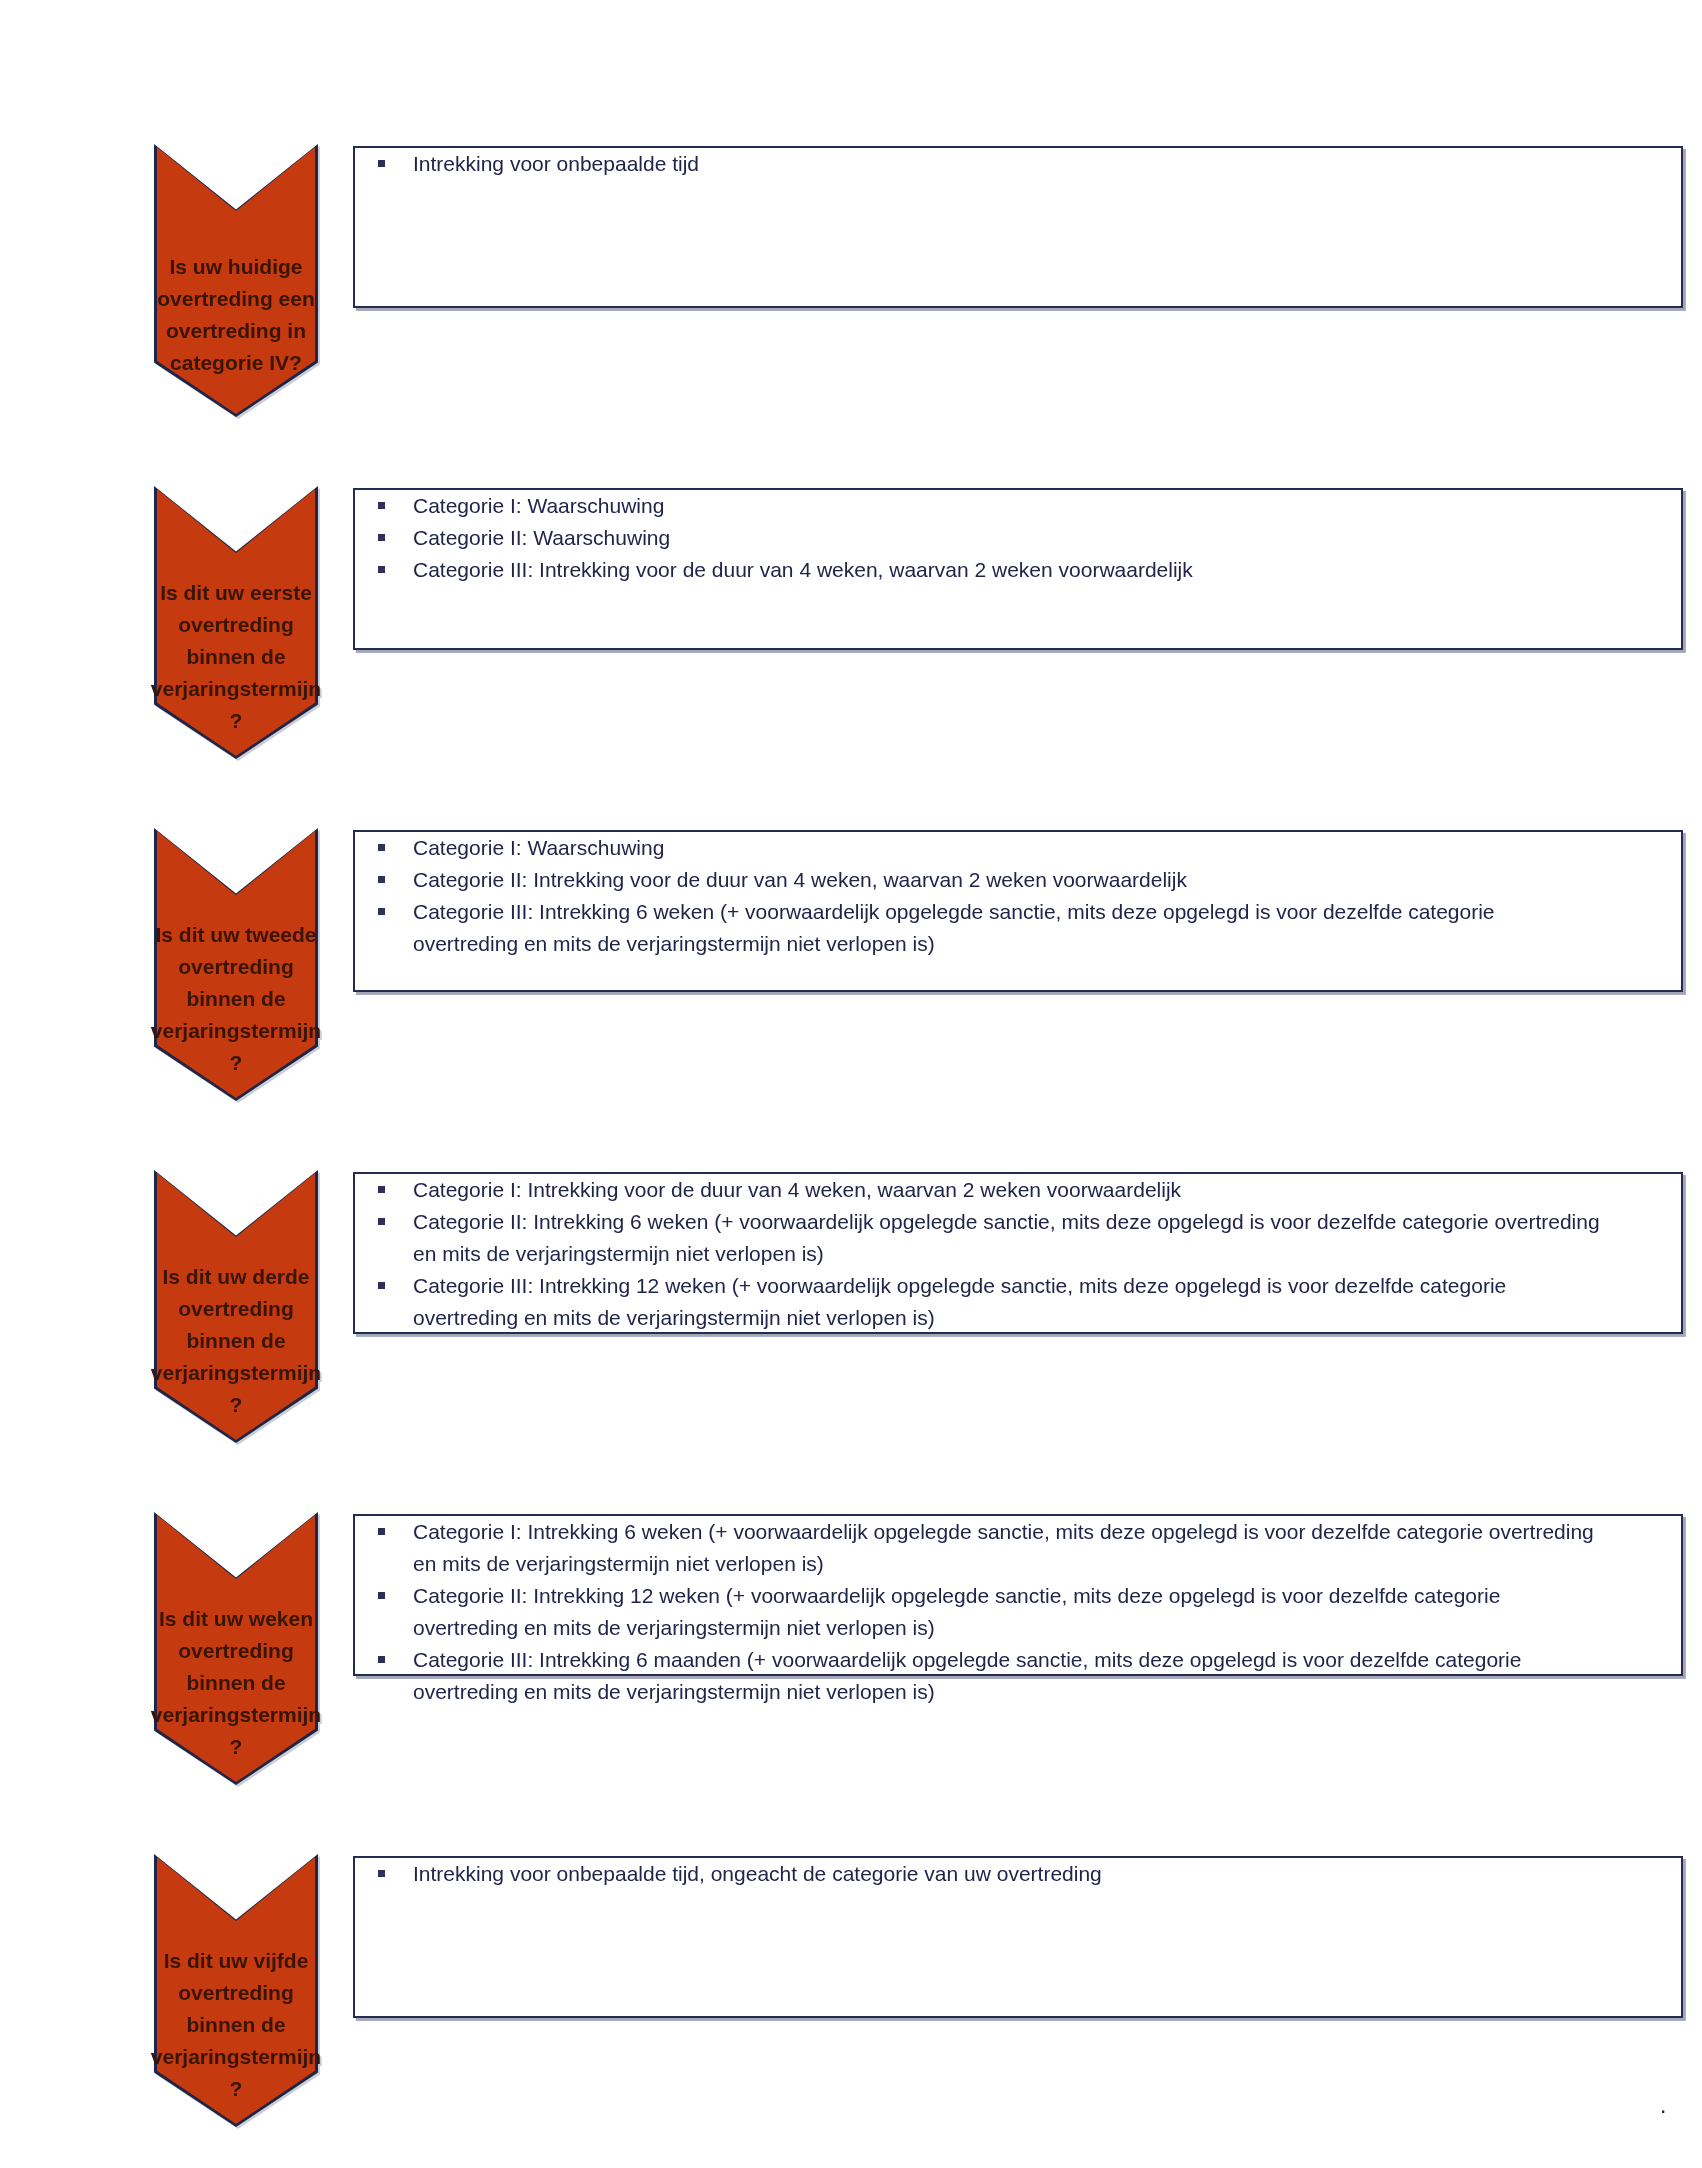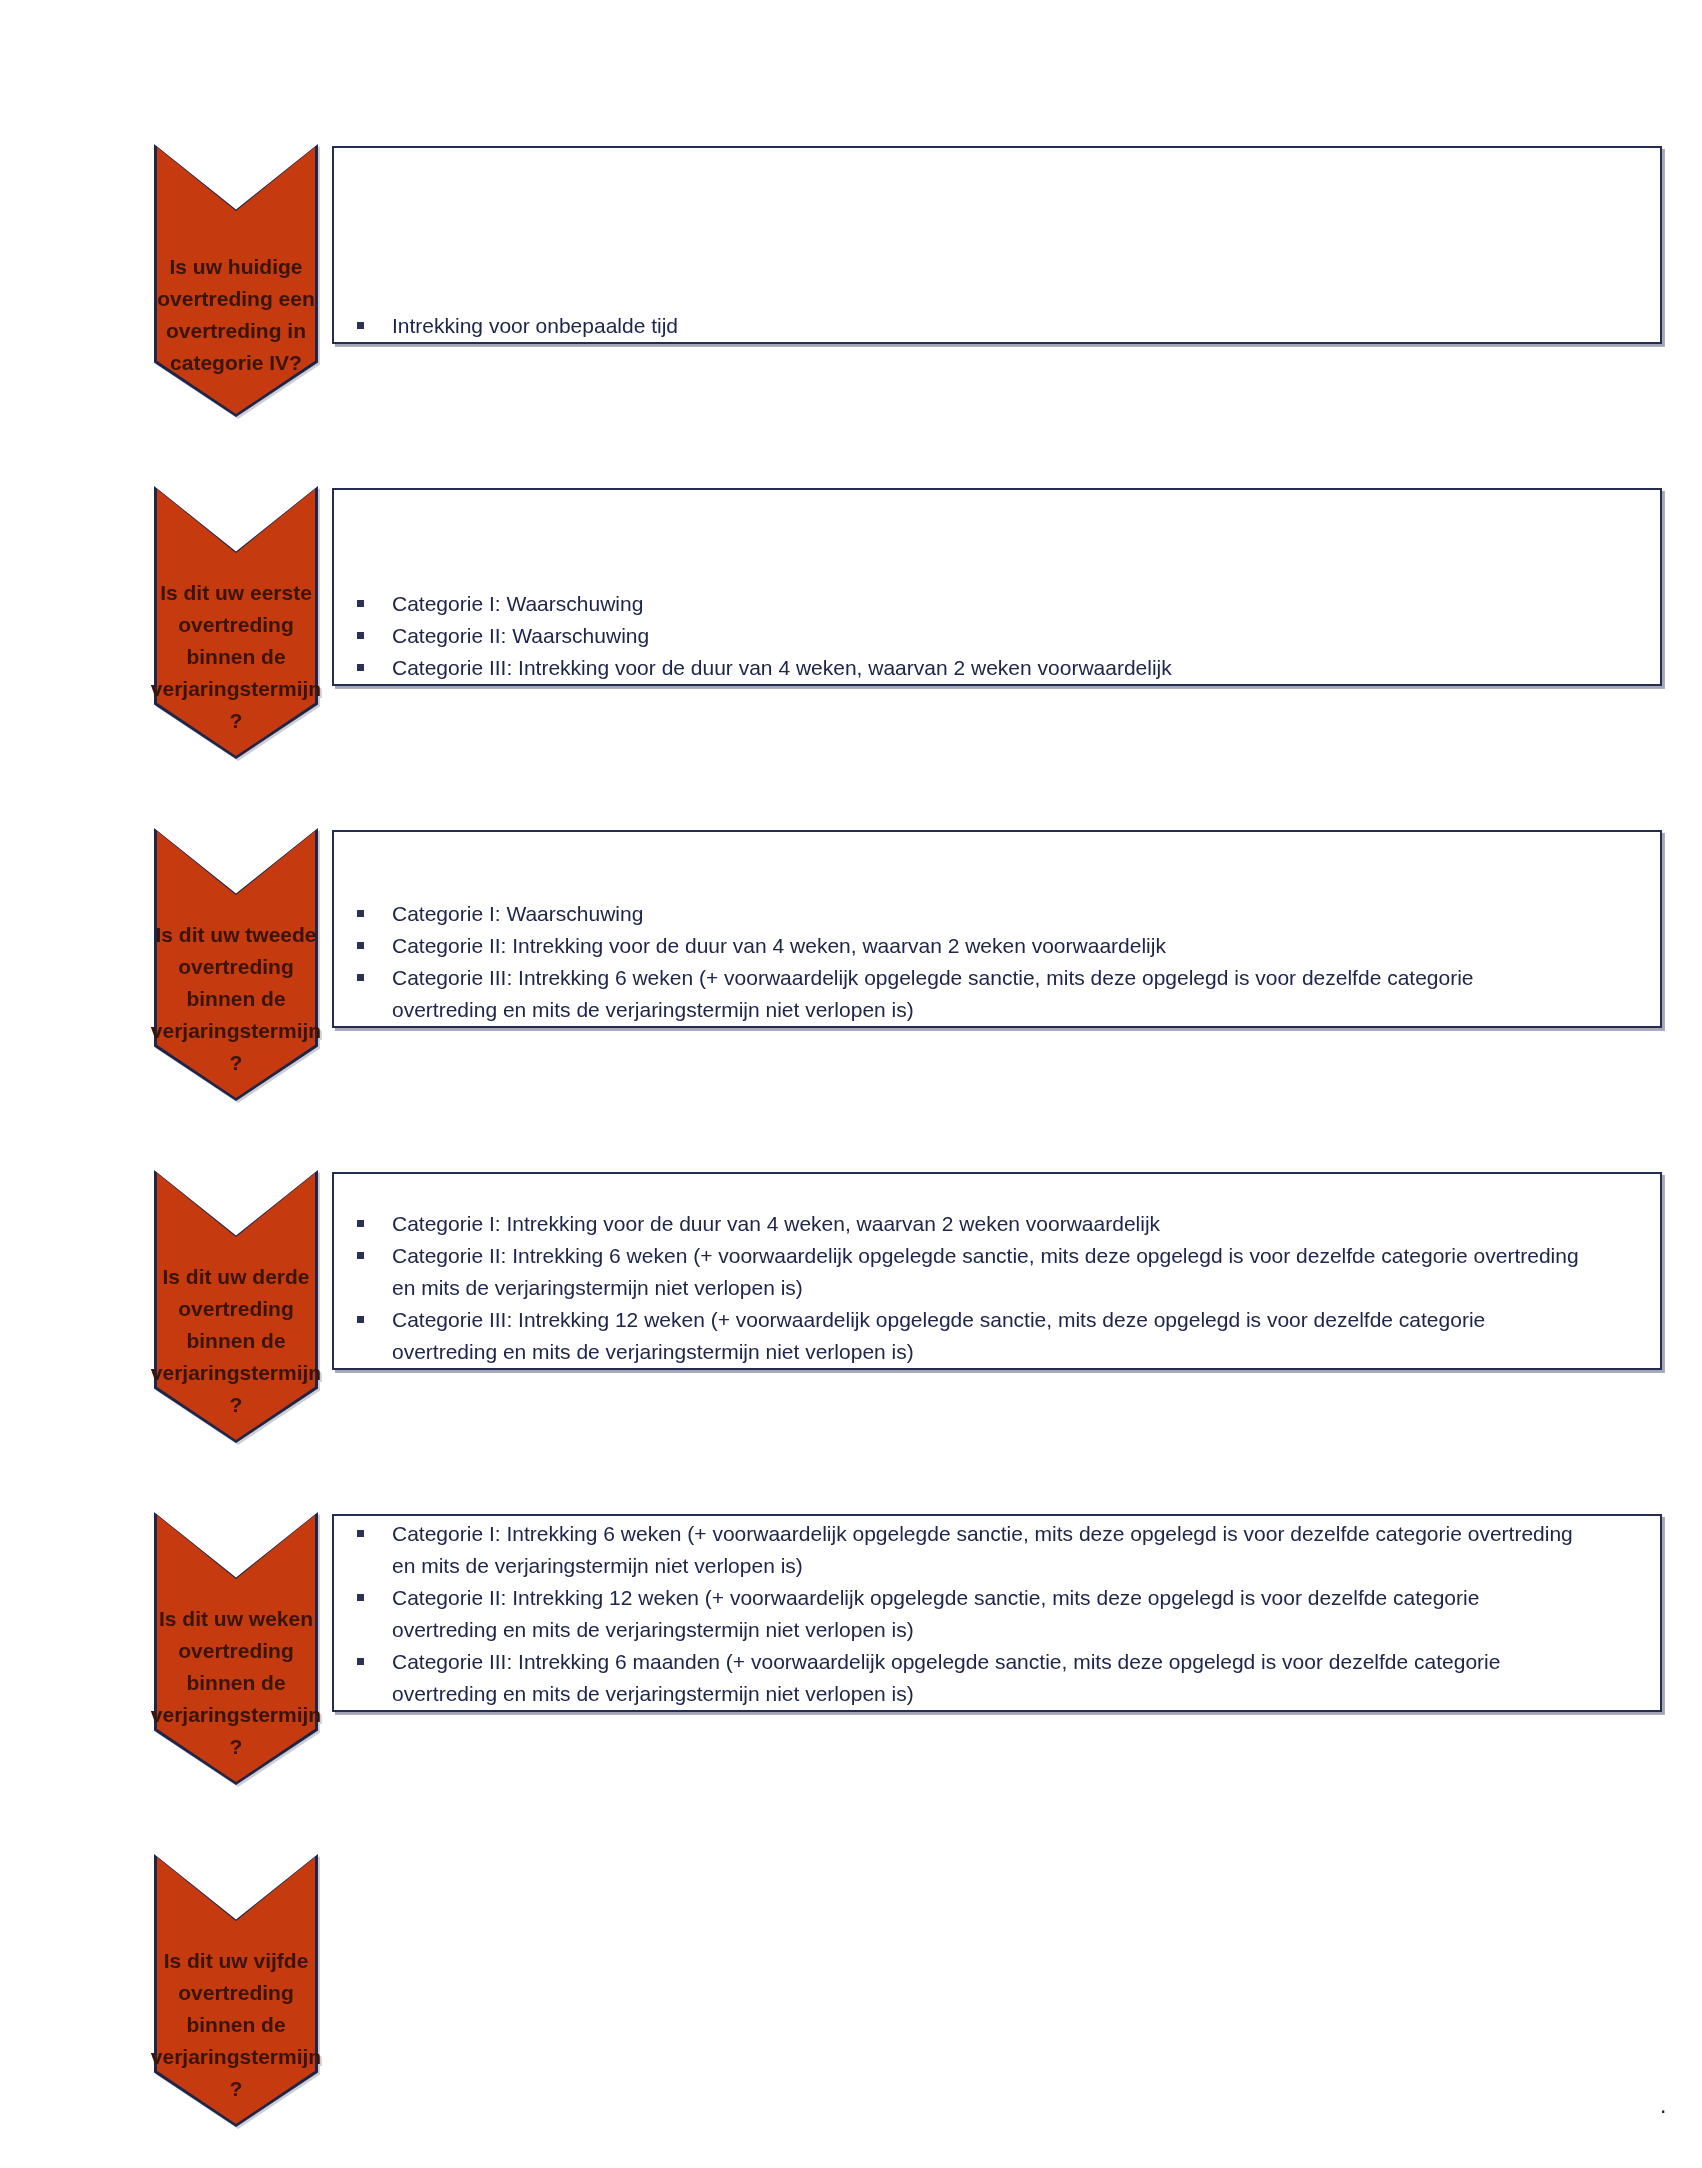--- a/index.html
+++ b/index.html
@@ -70,30 +70,30 @@
     justify-content:center;
     text-align:center;
     white-space:pre-line;
     font-size:21px;
     line-height:32px;
     font-weight:600;
     color:var(--arrow-text);
   }
   .box{
     position:absolute;
-    left:332px;
+    left:353px;
     top:1.9px;
     width:1330px;
-    height:198px;
+    height:162px;
     box-sizing:border-box;
     background:#ffffff;
     border:2.9px solid var(--box-border);
     box-shadow:2.9px 2.9px 0 0 var(--shadow);
     display:flex;
-    align-items:flex-end;
+    align-items:flex-start;
     z-index:1;
   }
   ul.bullets{
     list-style:none;
     margin:0;
     padding:0 77px 0 21px;
     width:100%;
     box-sizing:border-box;
   }
   ul.bullets li{
@@ -220,17 +220,22 @@
   <section class="row" style="top: 1854px;">
     <div class="arrow">
       <div class="arrow-outer"></div>
       <div class="arrow-inner"></div>
       <div class="arrow-text">Is dit uw vijfde
 overtreding
 binnen de
 verjaringstermijn
 ?</div>
     </div>
+    <div class="box">
+      <ul class="bullets">
+            <li>Intrekking voor onbepaalde tijd, ongeacht de categorie van uw overtreding</li>
+          </ul>
+    </div>
   </section>
 </div>
   <span class="trailing-period">.</span>
 </div>
 
 
 </body></html>

